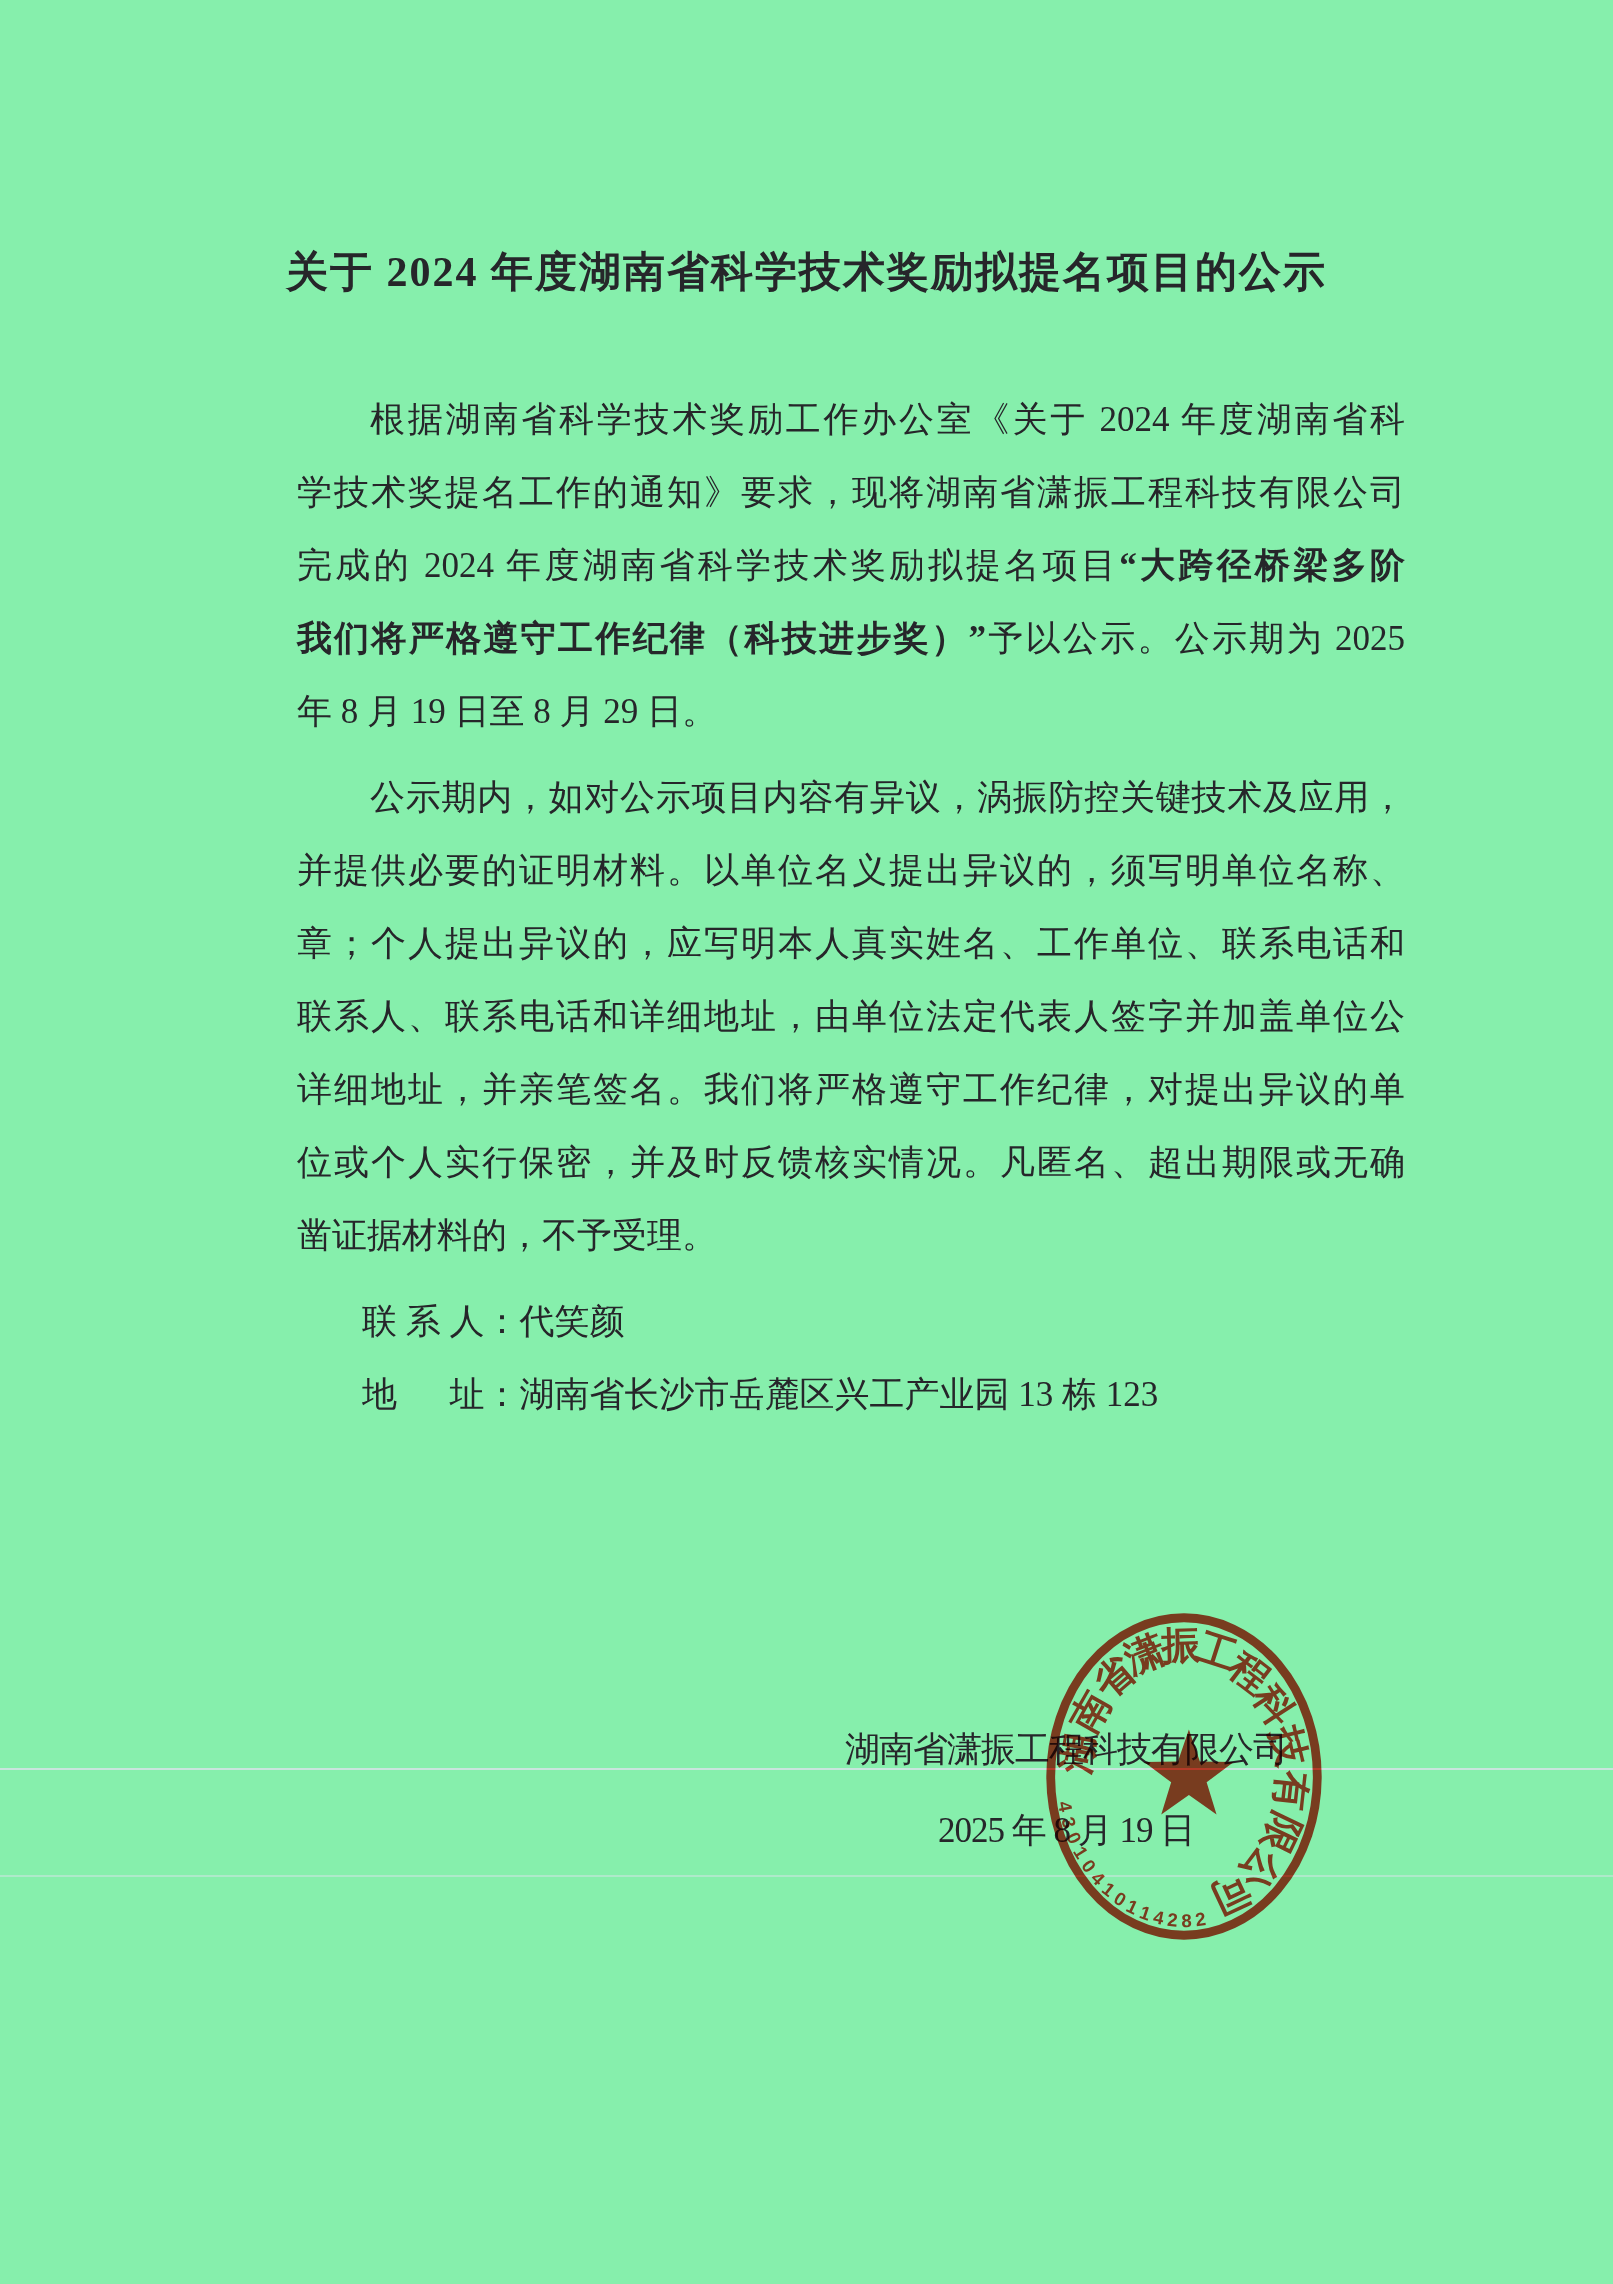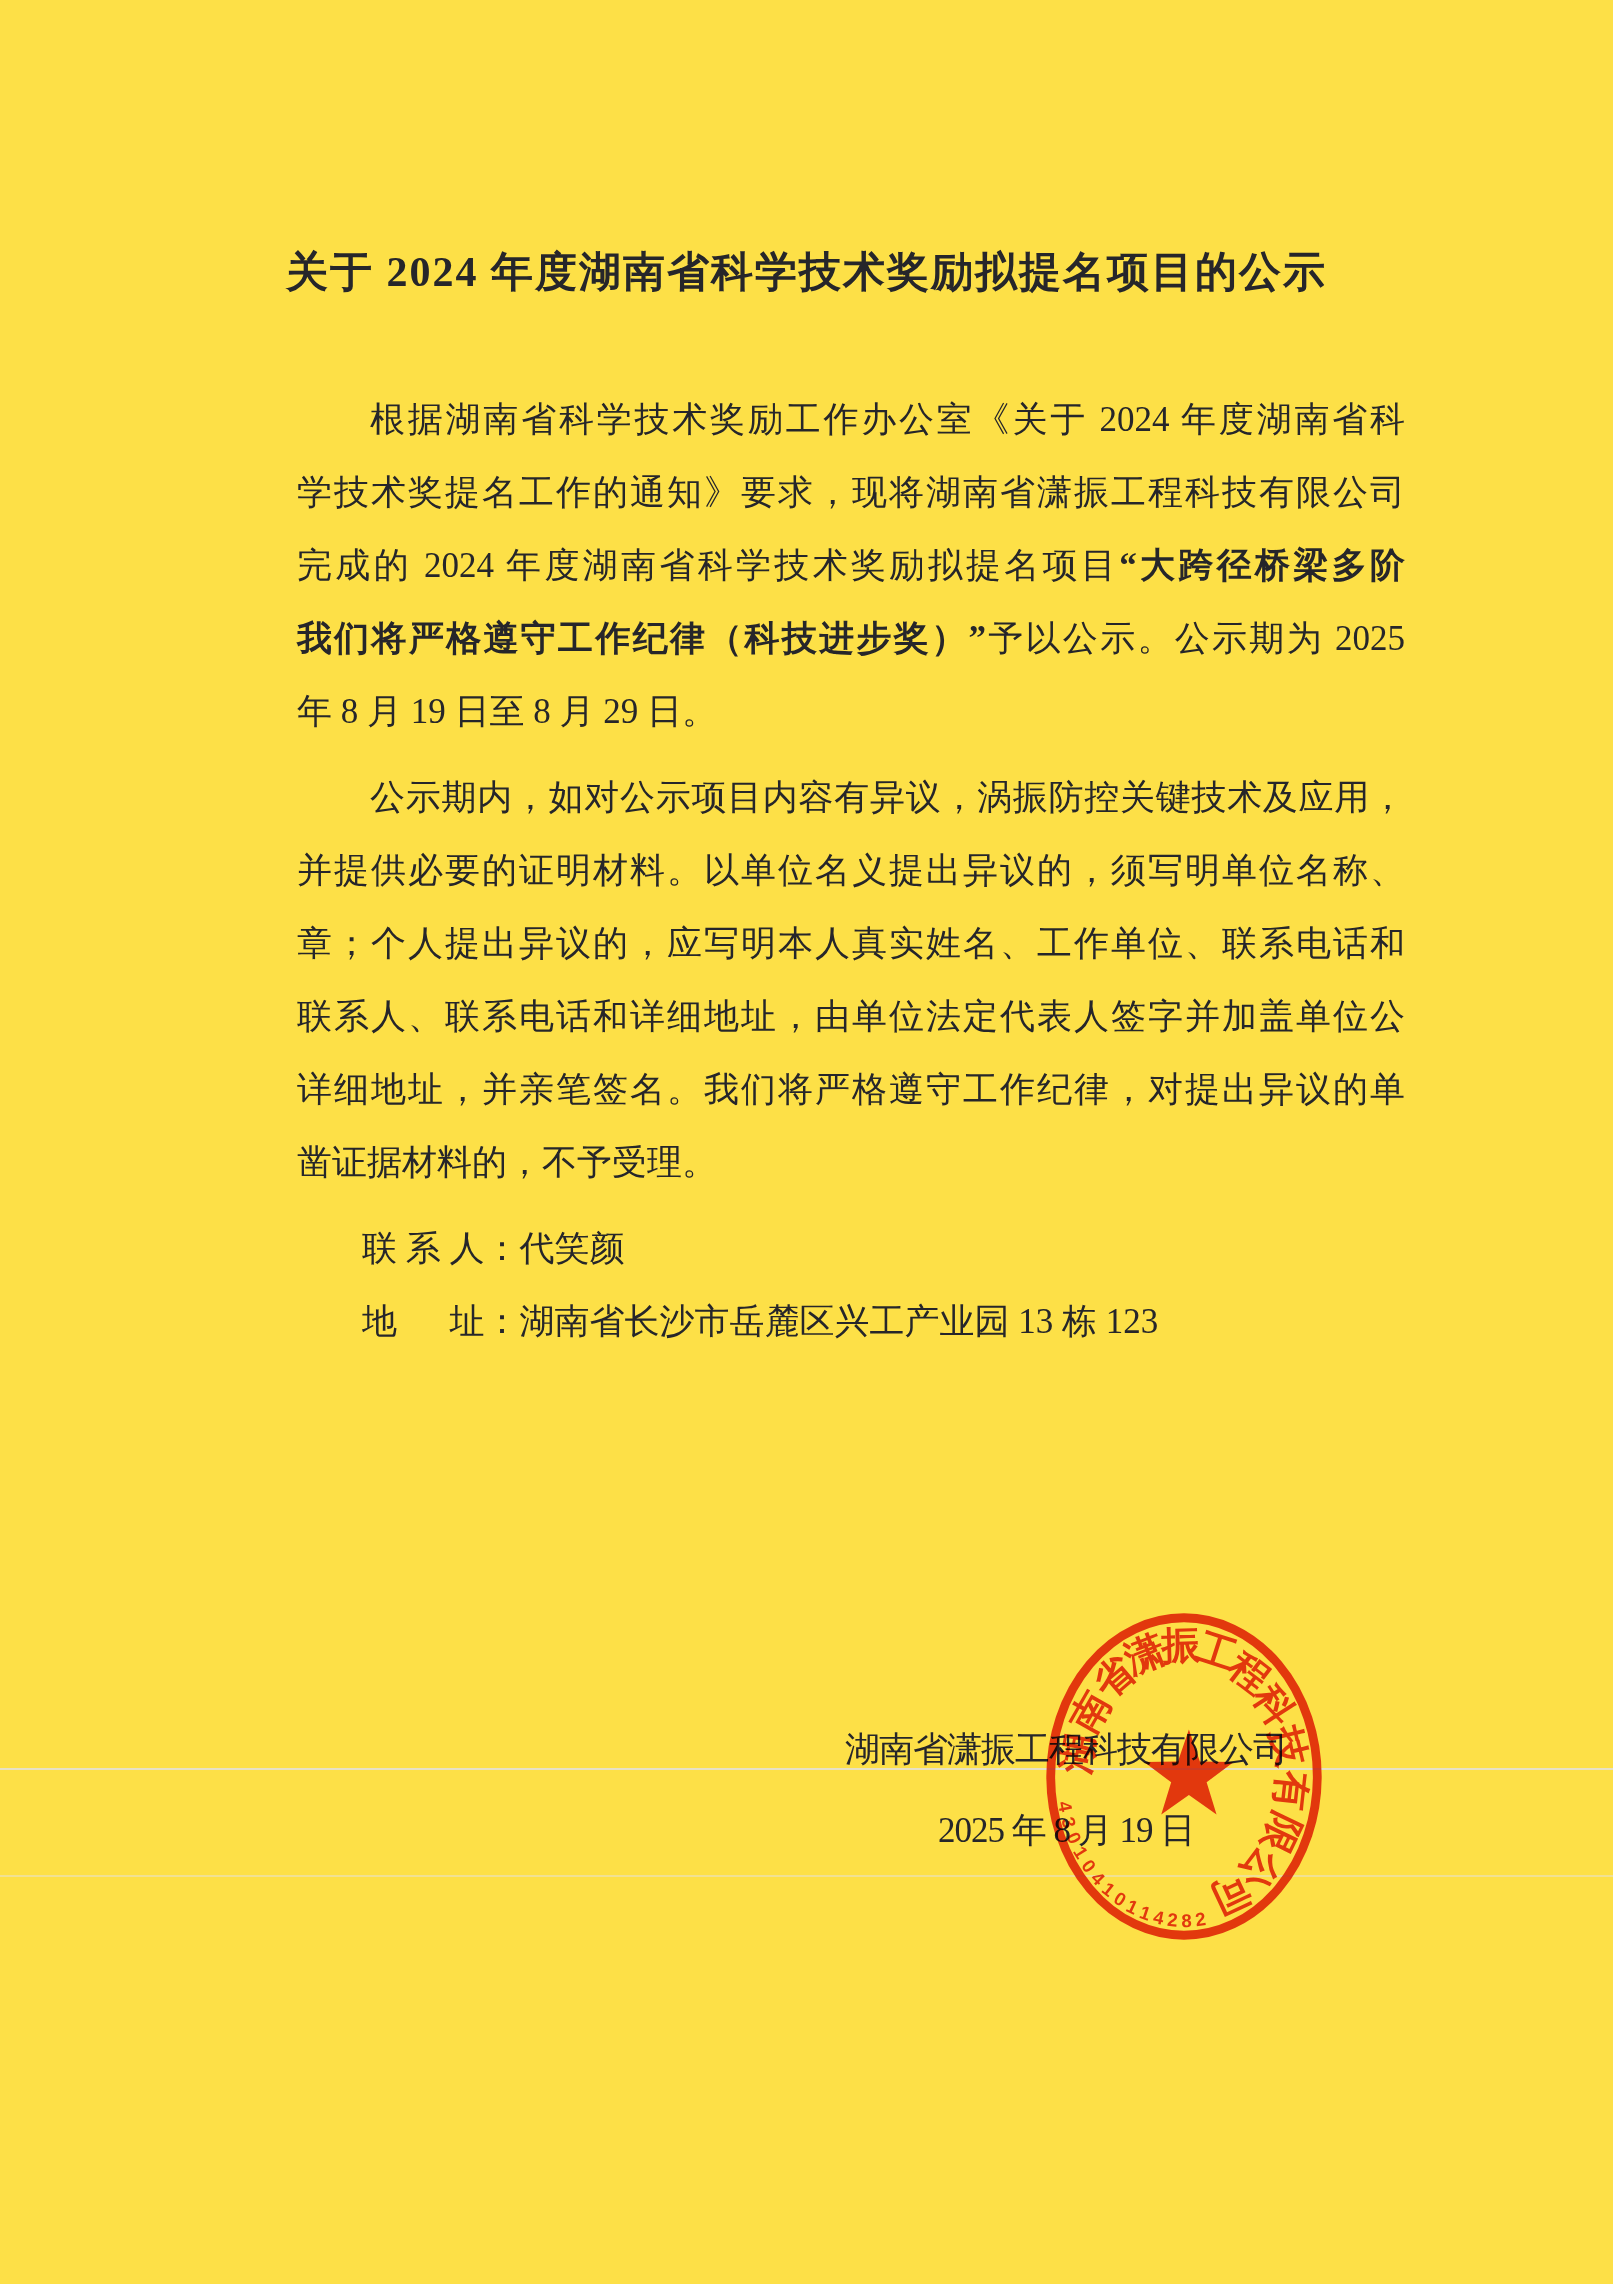--- a/index.html
+++ b/index.html
@@ -1,19 +1,19 @@
 <!DOCTYPE html>
 <html><head>
 <meta charset="utf-8">
 <style>
   html,body{margin:0;padding:0;background:#e9e9e9;}
   .page{
     position:relative;
     width:1613px;height:2285px;
-    background:#fde047;
+    background:#86efac;
     font-family:"Liberation Serif","DejaVu Serif",serif;
     color:#26262a;
     overflow:hidden;
   }
   .scanline{position:absolute;left:0;width:100%;height:2px;background:#dfe2ef;}
   .sl1{top:1768px;opacity:.75;}
   .sl2{top:1875px;opacity:.45;}
   .doc-title{
     position:absolute;top:244px;left:0;width:100%;
     margin:0;text-align:center;
@@ -64,20 +64,21 @@
       <div class="ln j"><span class="b">我们将严格遵守工作纪律（科技进步奖）”</span><span>予以公示。公示期为 2025</span></div>
       <div class="ln"><span>年 8 月 19 日至 8 月 29 日。</span></div>
     </div>
 
     <div class="para p2">
       <div class="ln j ind"><span>公示期内，如对公示项目内容有异议，涡振防控关键技术及应用，</span></div>
       <div class="ln j"><span>并提供必要的证明材料。以单位名义提出异议的，须写明单位名称、</span></div>
       <div class="ln j"><span>章；个人提出异议的，应写明本人真实姓名、工作单位、联系电话和</span></div>
       <div class="ln j"><span>联系人、联系电话和详细地址，由单位法定代表人签字并加盖单位公</span></div>
       <div class="ln j"><span>详细地址，并亲笔签名。我们将严格遵守工作纪律，对提出异议的单</span></div>
+      <div class="ln j"><span>位或个人实行保密，并及时反馈核实情况。凡匿名、超出期限或无确</span></div>
       <div class="ln"><span>凿证据材料的，不予受理。</span></div>
     </div>
 
     <div class="contacts">
       <div class="ln contact-line">联 系 人：代笑颜</div>
       <div class="ln contact-line">地      址：湖南省长沙市岳麓区兴工产业园 13 栋 123</div>
     </div>
 
   </div>
 

